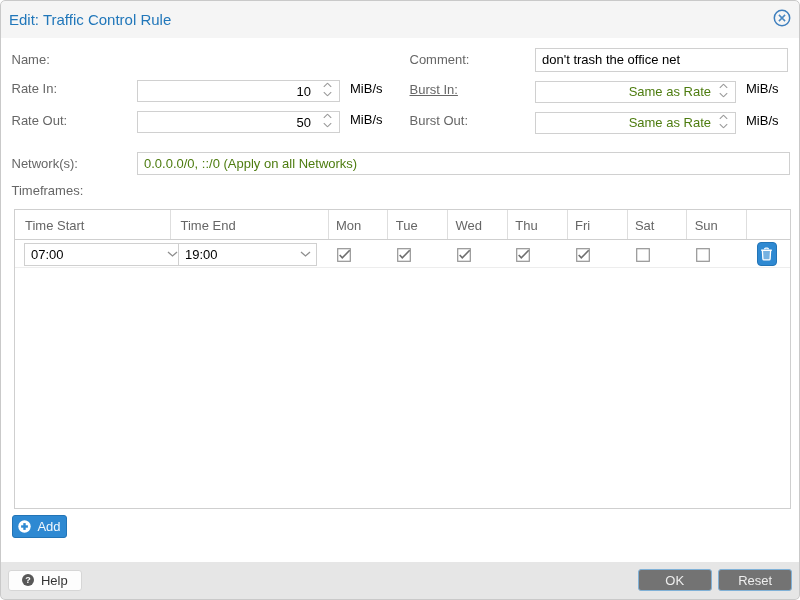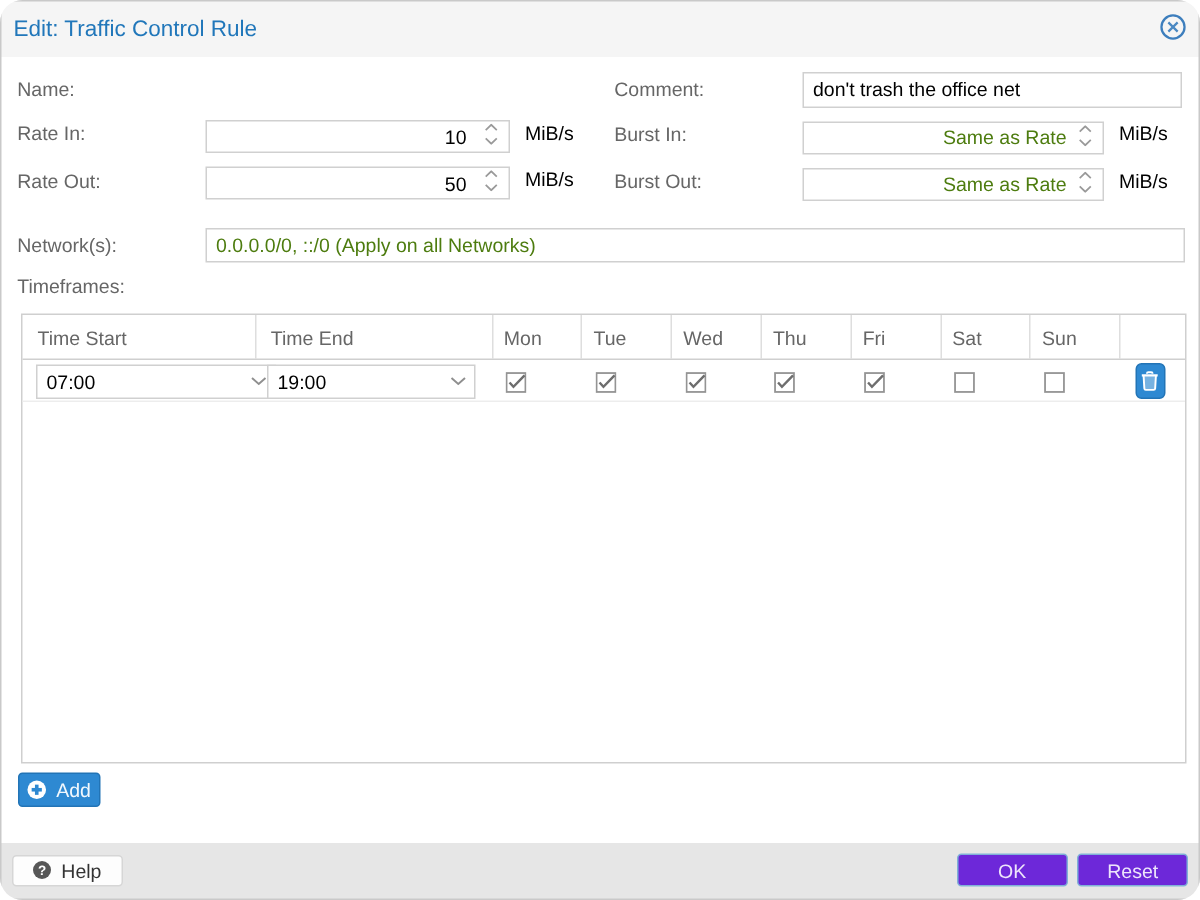--- a/index.html
+++ b/index.html
@@ -1,32 +1,32 @@
 <!DOCTYPE html>
 <html><head>
 <meta charset="utf-8">
 <style>
   html,body{margin:0;padding:0;background:#fff;}
   *{box-sizing:border-box;}
-  .win{position:relative;width:800px;height:600px;font-family:"Liberation Sans",sans-serif;font-size:13px;background:#fff;border-radius:15px;overflow:hidden;}
+  .win{position:relative;width:800px;height:600px;font-family:"Liberation Sans",sans-serif;font-size:13px;background:#fff;border-radius:5px;overflow:hidden;}
   .winborder{position:absolute;left:0;top:0;width:800px;height:600px;border:1px solid #c9c9c9;border-radius:5px;z-index:50;pointer-events:none;}
   .abs{position:absolute;}
   .hd{position:absolute;left:0;top:0;width:800px;height:38px;background:#f5f5f5;}
   .title{position:absolute;left:9px;top:1px;height:38px;line-height:38px;font-size:15px;color:#2177ba;}
   .lbl{position:absolute;color:#666;}
   .fld{position:absolute;background:#fff;border:1px solid #d0d0d0;color:#000;}
   .fld .txt{position:absolute;left:6px;top:0;bottom:0;display:flex;align-items:center;}
   .fld .rtxt{position:absolute;right:28px;top:0;bottom:0;display:flex;align-items:center;}
   .ph{color:#4d7c0f;}
   .spin{position:absolute;right:7px;top:0;bottom:0;display:flex;flex-direction:column;justify-content:center;gap:3.5px;transform:translateY(-1.5px);}
   .chev{position:absolute;right:5.5px;top:0;bottom:0;display:flex;align-items:center;}
   .gridline{position:absolute;background:#dedede;width:1px;}
   .btn-blue{position:absolute;background:#2e89d2;border:1px solid #2274b6;border-radius:3px;display:flex;align-items:center;justify-content:center;color:#f2f8fd;}
   .ft{position:absolute;left:0;top:562px;width:800px;height:38px;background:#e6e6e6;}
-  .btn-dis{position:absolute;top:569px;height:22px;background:#6d28d9;border:1px solid #80b1d7;border-radius:3px;display:flex;align-items:center;justify-content:center;color:rgba(255,255,255,0.88);}
+  .btn-dis{position:absolute;top:569px;height:22px;background:#737373;border:1px solid #80b1d7;border-radius:3px;display:flex;align-items:center;justify-content:center;color:rgba(255,255,255,0.88);}
 </style>
 </head>
 <body>
 <div class="win">
   <div class="winborder"></div>
   <div class="hd"></div>
   <div class="title">Edit: Traffic Control Rule</div>
   <svg class="abs" style="left:772px;top:8px;" width="20" height="20" viewBox="0 0 20 20">
     <circle cx="10" cy="10" r="7.7" fill="none" stroke="#3d7ebd" stroke-width="1.5"></circle>
     <path d="M6.9 6.9 L13.1 13.1 M13.1 6.9 L6.9 13.1" stroke="#4a88c2" stroke-width="1.5" fill="none"></path>
@@ -44,21 +44,21 @@
     <span class="spin">
       <svg width="9" height="5" viewBox="0 0 9 5">
           <path d="M0.8 4.3 L4.5 0.7 L8.2 4.3" fill="none" stroke="#9a9a9a" stroke-width="1.15"></path>
         </svg>
       <svg width="9" height="5" viewBox="0 0 9 5">
           <path d="M0.8 0.7 L4.5 4.3 L8.2 0.7" fill="none" stroke="#9a9a9a" stroke-width="1.15"></path>
         </svg>
     </span>
   </div>
   <div class="abs" style="left:350px;top:77.7px;height:22px;line-height:22px;color:#000;">MiB/s</div>
-  <div class="lbl" style="left:409.5px;top:78.5px;height:22px;line-height:22px;">Burst In:</div>
+  <div class="lbl" style="left:409.5px;top:78.5px;height:22px;line-height:22px;text-decoration:underline;">Burst In:</div>
   <div class="fld" style="left:535px;top:80.5px;width:201px;height:22.5px;">
     <span class="rtxt ph" style="right:24px;">Same as Rate</span>
     <span class="spin">
       <svg width="9" height="5" viewBox="0 0 9 5">
           <path d="M0.8 4.3 L4.5 0.7 L8.2 4.3" fill="none" stroke="#9a9a9a" stroke-width="1.15"></path>
         </svg>
       <svg width="9" height="5" viewBox="0 0 9 5">
           <path d="M0.8 0.7 L4.5 4.3 L8.2 0.7" fill="none" stroke="#9a9a9a" stroke-width="1.15"></path>
         </svg>
     </span>

